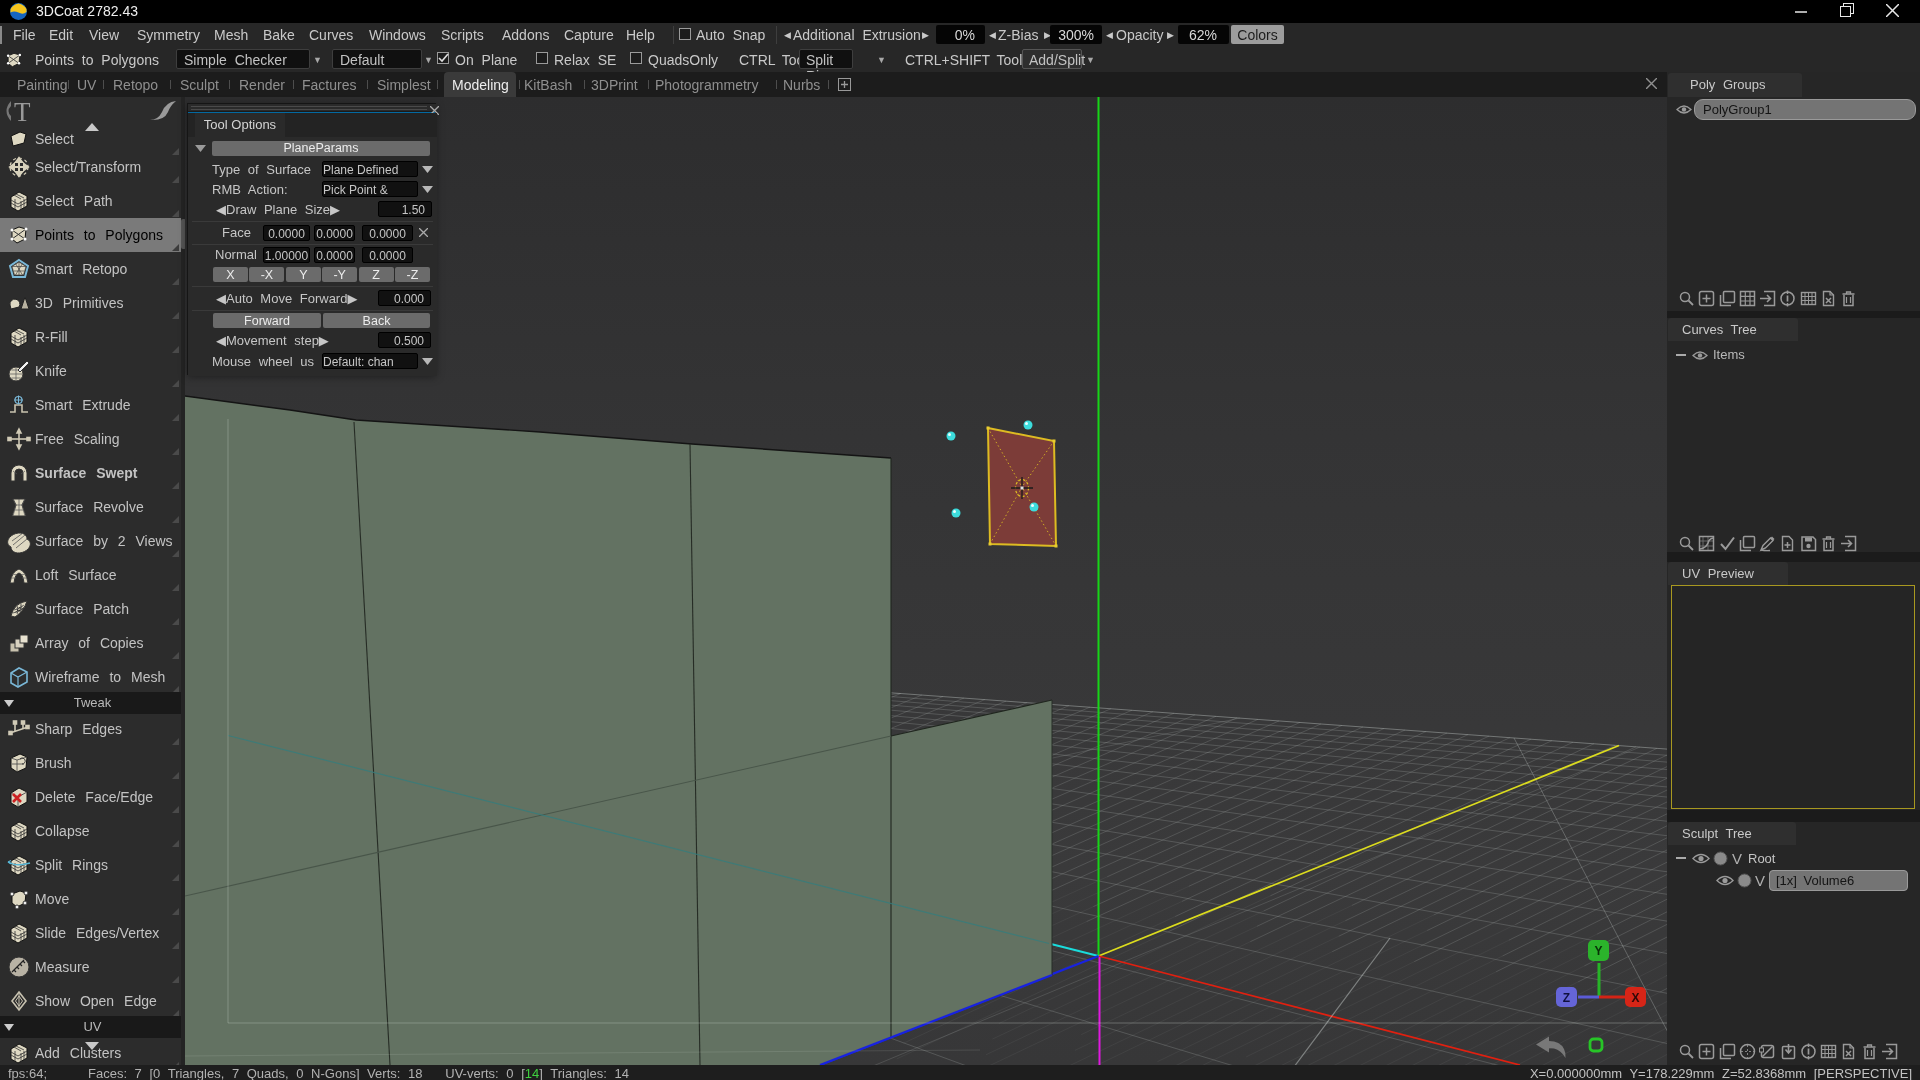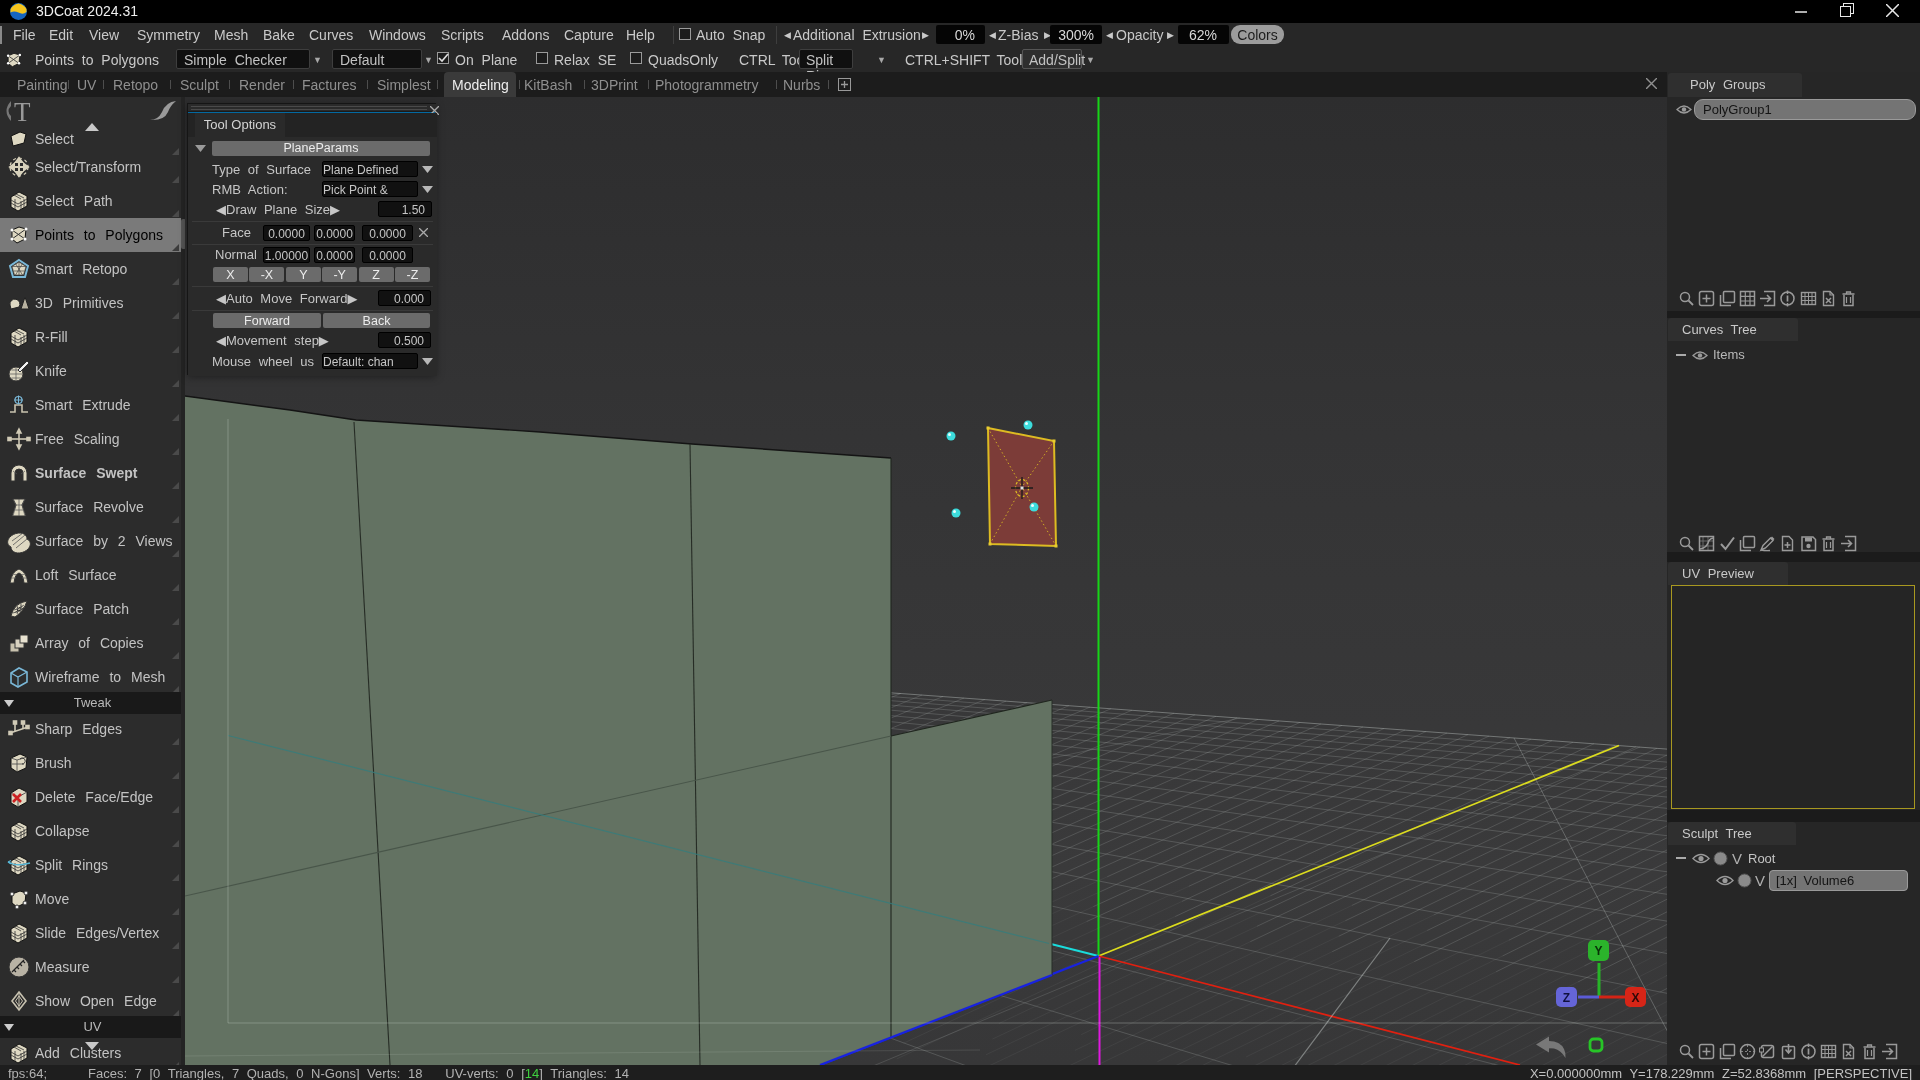--- a/index.html
+++ b/index.html
@@ -25,21 +25,21 @@
 .to-lbl{position:absolute;color:#c6c6c6;font-size:13px;white-space:pre}
 .to-box{position:absolute;background:#111;border:1px solid #000;border-radius:2px;color:#c6c6c6;font-size:12px}
 .to-btn{position:absolute;background:#6b6b6b;border-radius:2px;color:#ececec;font-size:12.5px;text-align:center}
 .wsp{word-spacing:4px}
 </style></head><body>
 <div id="titlebar" class="abs">
     <svg class="abs" style="left:10px;top:3px" width="17" height="17" viewBox="0 0 17 17">
       <circle cx="8.5" cy="8.5" r="8.5" fill="#1565c0"></circle>
       <path d="M0.5,6 Q3,1.5 8.5,0.5 Q14,1.5 16.5,6 L16.5,9 Q13,12 8.5,9.5 Q4,7.5 0.5,9.5 Z" fill="#f5c51d"></path>
     </svg>
-    <div class="abs" style="left:36px;top:3px">3DCoat 2024.31</div>
+    <div class="abs" style="left:36px;top:3px">3DCoat 2782.43</div>
     <svg class="abs" style="left:1795px;top:8px" width="12" height="8" viewBox="0 0 12 8">
       <line x1="0" y1="4" x2="12" y2="4" stroke="#e8e8e8" stroke-width="1.5"></line>
     </svg>
     <svg class="abs" style="left:1840px;top:3px" width="14" height="14" viewBox="0 0 14 14">
       <rect x="3.5" y="0.5" width="10" height="10" fill="none" stroke="#e8e8e8"></rect>
       <rect x="0.5" y="3.5" width="10" height="10" fill="#000" stroke="#e8e8e8"></rect>
     </svg>
     <svg class="abs" style="left:1886px;top:4px" width="13" height="13" viewBox="0 0 13 13">
       <path d="M0,0 L13,13 M13,0 L0,13" stroke="#e8e8e8" stroke-width="1.5"></path>
     </svg>
@@ -67,21 +67,21 @@
     <div class="mi" style="left:922px;top:7px;font-size:9px">▶</div>
     <div class="nbox" style="left:936px;top:2px;width:49px;height:19px;padding:2px 10px 0 0">0%</div>
     <div class="mi" style="left:989px;top:7px;font-size:9px">◀</div>
     <div class="mi" style="left:998px">Z-Bias</div>
     <div class="mi" style="left:1044px;top:7px;font-size:9px">▶</div>
     <div class="nbox" style="left:1050px;top:2px;width:52px;height:19px;padding:2px 8px 0 0">300%</div>
     <div class="mi" style="left:1106px;top:7px;font-size:9px">◀</div>
     <div class="mi" style="left:1116px">Opacity</div>
     <div class="mi" style="left:1167px;top:7px;font-size:9px">▶</div>
     <div class="nbox" style="left:1178px;top:2px;width:51px;height:19px;padding:2px 12px 0 0">62%</div>
-    <div class="abs" style="left:1231px;top:2px;width:53px;height:19px;background:#9c9c9c;border-radius:9px;color:#1d1d1d;text-align:center;padding-top:2px">Colors</div>
+    <div class="abs" style="left:1231px;top:2px;width:53px;height:19px;background:#9c9c9c;border-radius:2px;color:#1d1d1d;text-align:center;padding-top:2px">Colors</div>
   </div>
 <div id="toolbar" class="abs">
     <svg class="abs" style="left:4px;top:3px" width="20" height="20" viewBox="0 0 24 24">
       <path d="M5,7 L12,4 L19,6 L18,16 L10,20 L5,16 Z" fill="#ded8c2" stroke="#111" stroke-width="1"></path>
       <path d="M5,7 L18,16 M19,6 L5,16" stroke="#333" stroke-width="1" fill="none"></path>
       <circle cx="5" cy="7" r="1.5" fill="#fff"></circle>
       <circle cx="19" cy="6" r="1.5" fill="#fff"></circle>
       <circle cx="18" cy="16" r="1.5" fill="#fff"></circle>
       <circle cx="5" cy="16" r="1.5" fill="#fff"></circle>
     </svg>

